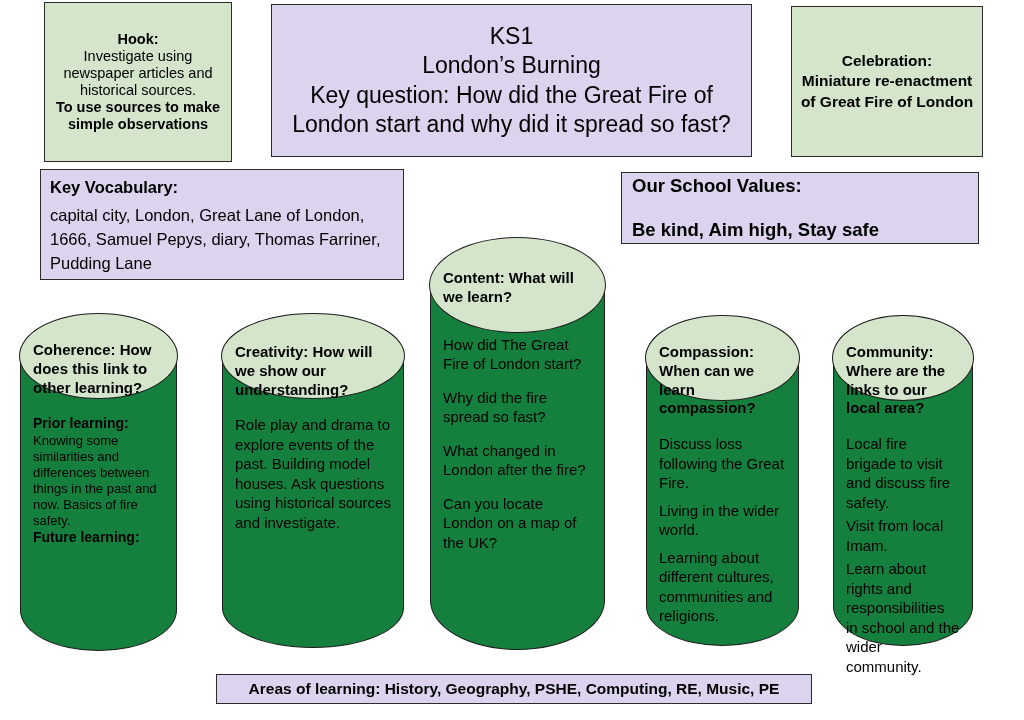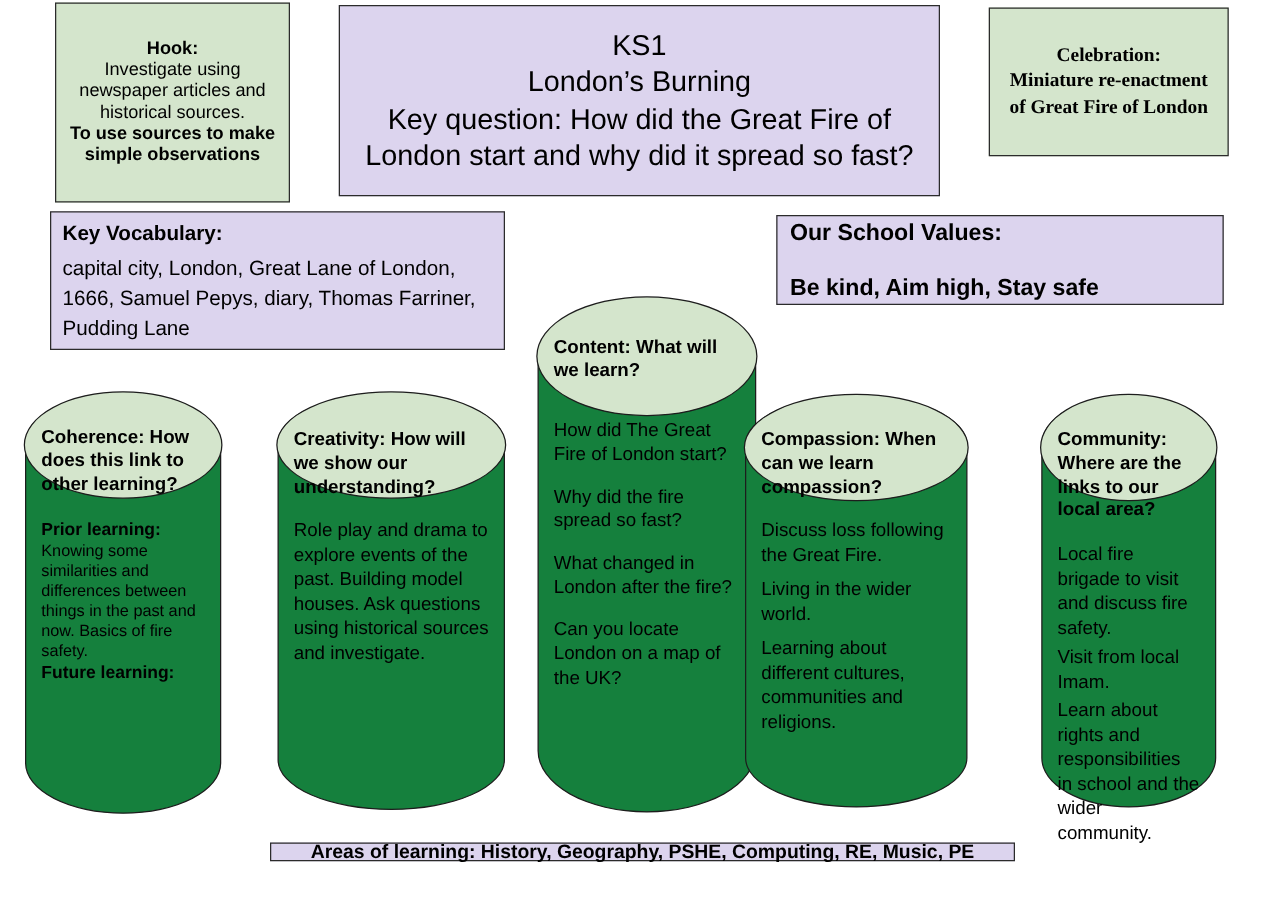--- a/index.html
+++ b/index.html
@@ -39,26 +39,25 @@
   #hook .l1 { font-weight: normal; }
 
   #title {
     left: 271px; top: 4px; width: 481px; height: 153px;
     padding: 4px 10px;
     font-size: 23px;
     line-height: 1.28;
   }
 
   #celebration {
-    left: 791px; top: 6px; width: 192px; height: 119px;
+    left: 791px; top: 6px; width: 192px; height: 151px;
     padding: 4px 8px;
     font-weight: bold;
     font-size: 15.5px;
     line-height: 1.3;
-    font-family: Liberation Serif, serif;
   }
 
   
   #vocab {
     left: 40px; top: 169px; width: 364px; height: 111px;
     align-items: flex-start;
     justify-content: flex-start;
     text-align: left;
     padding: 6px 9px;
     font-size: 16.5px;
@@ -126,37 +125,37 @@
   #creativity .body { font-size: 15px; line-height: 1.3; }
 
   #content { left: 430px; top: 238px; width: 175px; height: 412px; }
   #content .cap { height: 96px; }
   #content .inner { padding-top: 30px; }
   #content .title { margin-bottom: 28px; }
   #content .body { font-size: 15px; line-height: 1.3; }
   #content .body p { margin: 0 0 14px 0; }
   #content .body p:last-child { margin-bottom: 0; }
 
-  #compassion { left: 596px; top: 316px; width: 178px; height: 330px; }
+  #compassion { left: 646px; top: 316px; width: 153px; height: 330px; }
   #compassion .inner { padding-top: 26px; }
   #compassion .title { margin-bottom: 16px; }
   #compassion .body { font-size: 15px; line-height: 1.3; }
   #compassion .body p { margin: 0 0 8px 0; }
   #compassion .body p:last-child { margin-bottom: 0; }
 
   #community { left: 833px; top: 316px; width: 140px; height: 330px; }
   #community .inner { padding-top: 26px; }
   #community .title { margin-bottom: 16px; }
   #community .body { font-size: 15px; line-height: 1.3; }
   #community .body p { margin: 0 0 4px 0; }
   #community .body p:last-child { margin-bottom: 0; }
 
   
   #areas {
-    left: 216px; top: 674px; width: 596px; height: 15px;
+    left: 216px; top: 674px; width: 596px; height: 30px;
     font-weight: bold;
     font-size: 15.5px;
   }
 </style>
 </head>
 <body>
 
 <div class="box green" id="hook">
   <div class="t">Hook:</div>
   <div class="l1">Investigate using newspaper articles and historical sources.</div>

